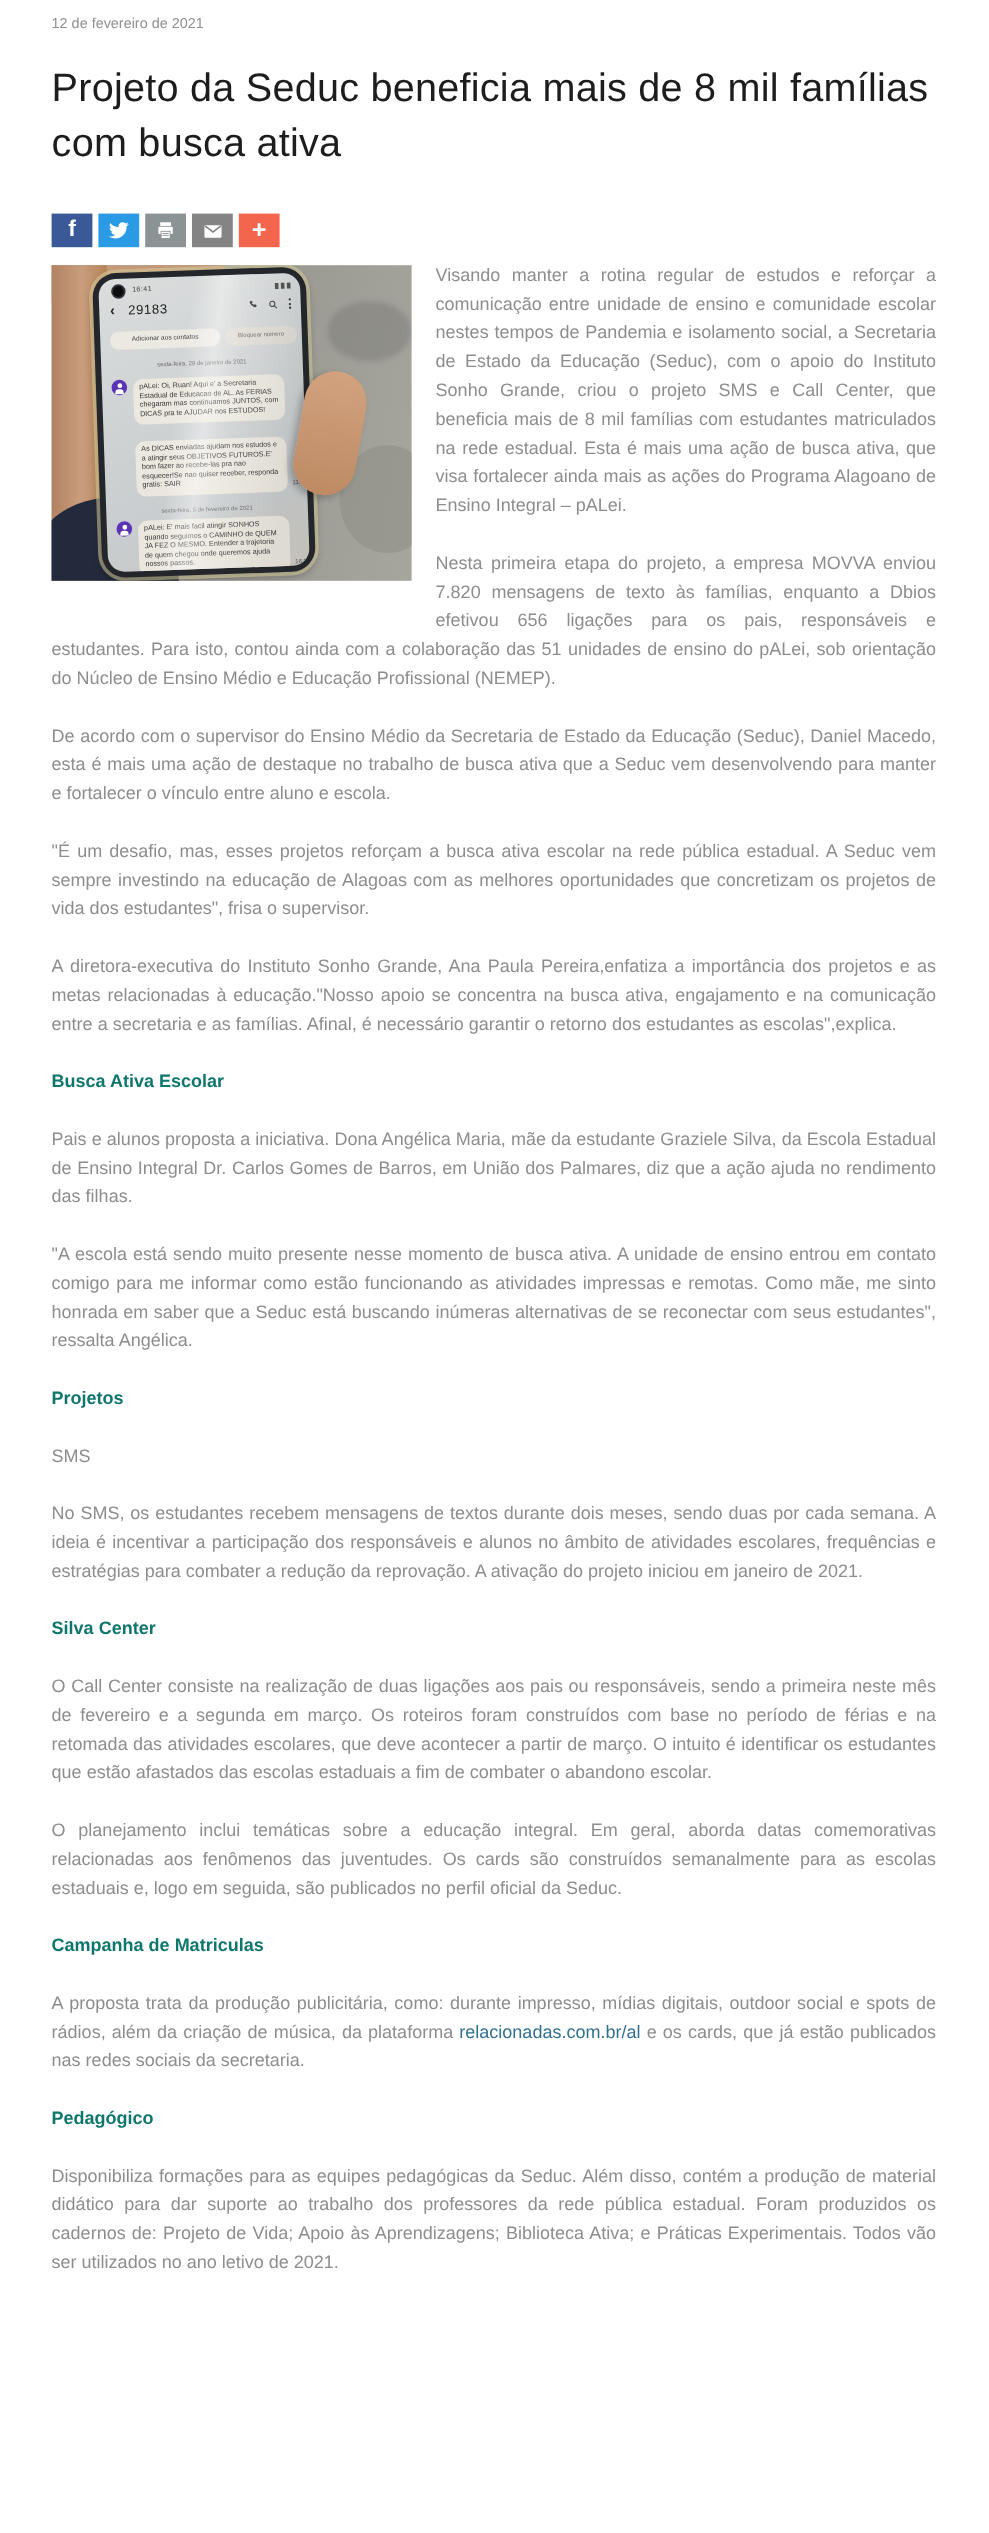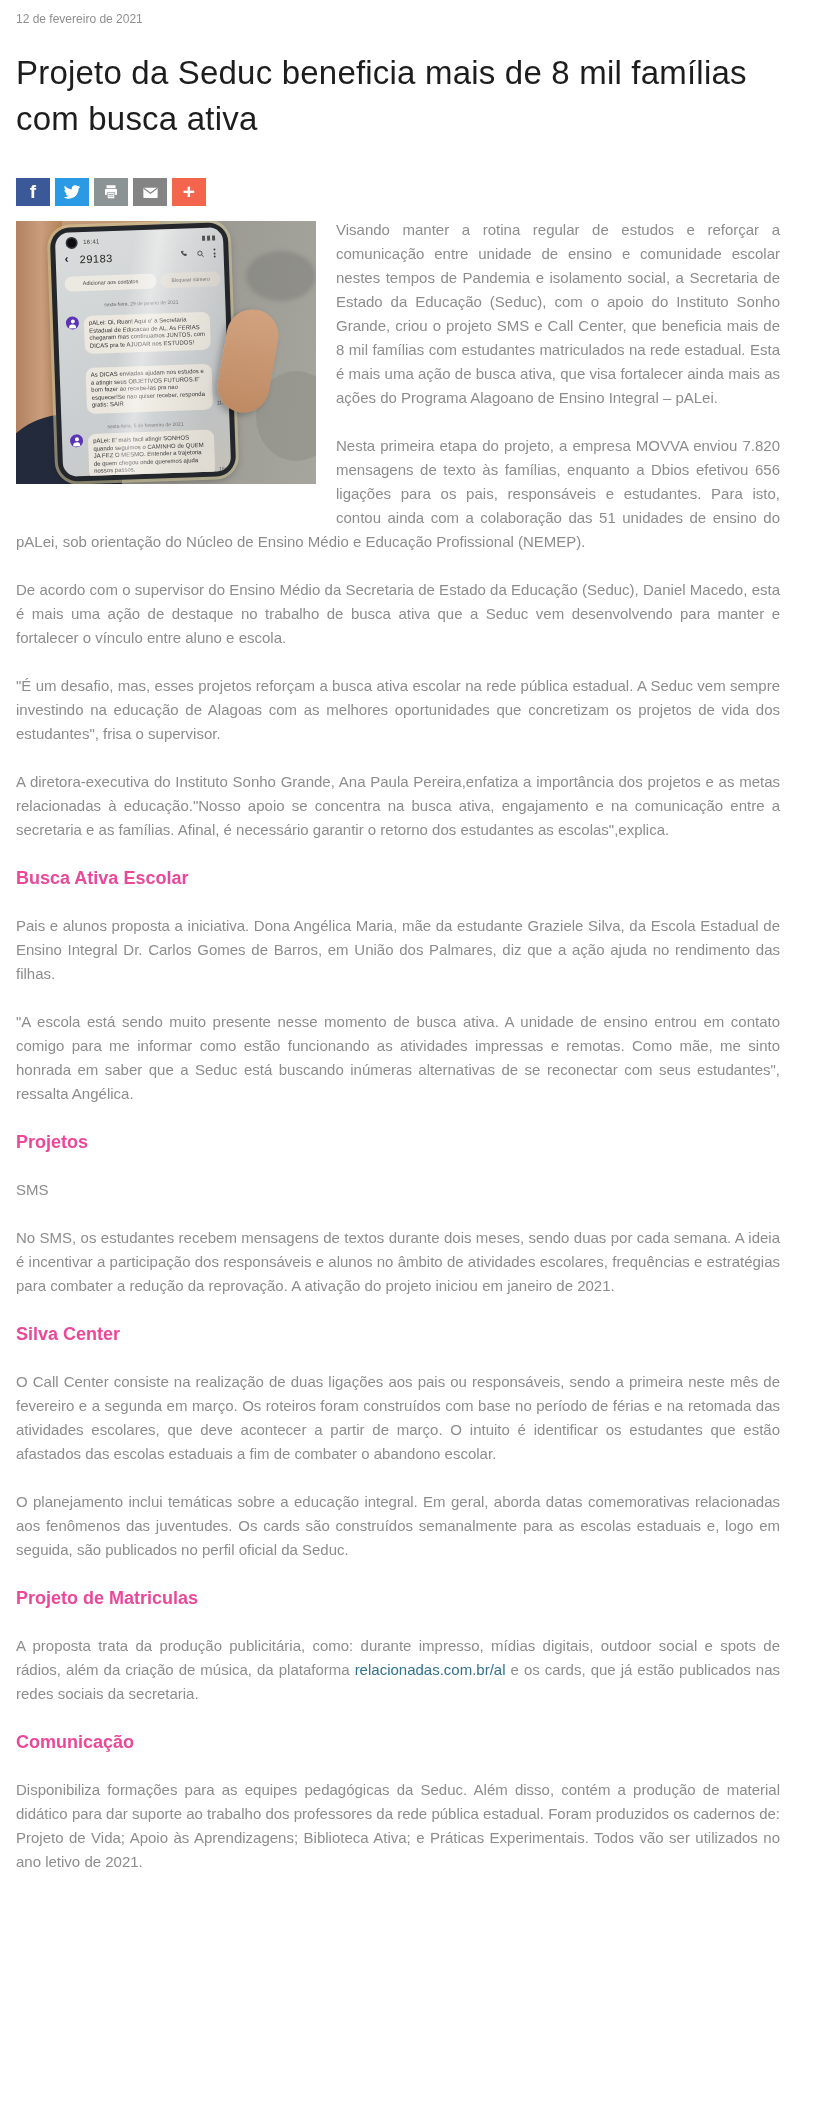--- a/index.html
+++ b/index.html
@@ -5,21 +5,21 @@
   html, body { margin: 0; padding: 0; background: #ffffff; }
   body {
     width: 824px;
     min-height: 2111px;
     font-family: "Liberation Sans", sans-serif;
     box-sizing: border-box;
   }
   .wrap {
     box-sizing: border-box;
     width: 824px;
-    padding: 12px 44px 40px 16px;
+    padding: 12px 44px 40px 43px;
   }
   .top-date {
     font-size: 12px;
     color: #8f8f8f;
     margin: 0 0 2px 0;
   }
   h1.headline {
     font-size: 33px;
     font-weight: 400;
     color: #1d1d1d;
@@ -51,23 +51,23 @@
   article { margin-top: 12px; }
   .para {
     font-size: 15px;
     line-height: 24px;
     color: #8d8d8d;
     text-align: justify;
     margin: 24px 0;
   }
   .para:first-of-type { margin-top: 0; }
   .subhead {
-    font-size: 18px;
+    font-size: 15px;
     font-weight: bold;
-    color: #ec4899;
+    color: #0f766e;
     margin: 24px 0;
     line-height: 24px;
   }
   .inline-link { color: #31708f; text-decoration: none; cursor: pointer; }
 
   
   .photo {
     float: left;
     width: 300px; height: 263px;
     margin: 3px 20px 46px 0;
@@ -253,24 +253,24 @@
     <p class="para">SMS</p>
     <p class="para">No SMS, os estudantes recebem mensagens de textos durante dois meses, sendo duas por cada semana. A ideia é incentivar a participação dos responsáveis e alunos no âmbito de atividades escolares, frequências e estratégias para combater a redução da reprovação. A ativação do projeto iniciou em janeiro de 2021.</p>
 
     <h2 class="subhead">Silva Center</h2>
 
     <p class="para">O Call Center consiste na realização de duas ligações aos pais ou responsáveis, sendo a primeira neste mês de fevereiro e a segunda em março. Os roteiros foram construídos com base no período de férias e na retomada das atividades escolares, que deve acontecer a partir de março. O intuito é identificar os estudantes que estão afastados das escolas estaduais a fim de combater o abandono escolar.</p>
 
 
     <p class="para">O planejamento inclui temáticas sobre a educação integral. Em geral, aborda datas comemorativas relacionadas aos fenômenos das juventudes. Os cards são construídos semanalmente para as escolas estaduais e, logo em seguida, são publicados no perfil oficial da Seduc.</p>
 
-    <h2 class="subhead">Projeto de Matriculas</h2>
+    <h2 class="subhead">Campanha de Matriculas</h2>
 
     <p class="para">
       <span>A proposta trata da produção publicitária, como: durante impresso, mídias digitais, outdoor social e spots de rádios, além da criação de música, da plataforma </span><a class="inline-link">relacionadas.com.br/al</a><span> e os cards, que já estão publicados nas redes sociais da secretaria.</span>
     </p>
 
-    <h2 class="subhead">Comunicação</h2>
+    <h2 class="subhead">Pedagógico</h2>
 
     <p class="para">Disponibiliza formações para as equipes pedagógicas da Seduc. Além disso, contém a produção de material didático para dar suporte ao trabalho dos professores da rede pública estadual. Foram produzidos os cadernos de: Projeto de Vida; Apoio às Aprendizagens; Biblioteca Ativa; e Práticas Experimentais. Todos vão ser utilizados no ano letivo de 2021.</p>
 
   </article>
 </div>
 
 </body></html>

